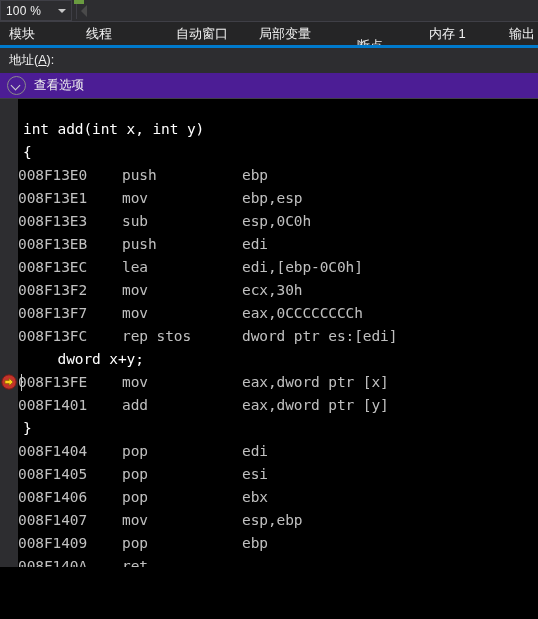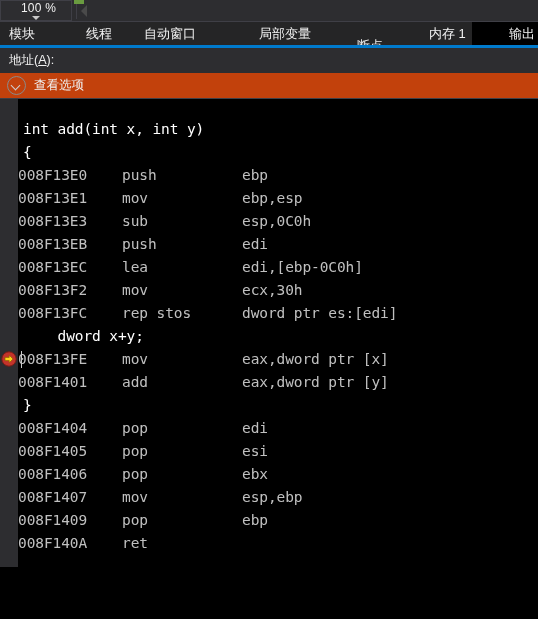--- a/index.html
+++ b/index.html
@@ -37,21 +37,20 @@
   .zoom-combo {
     display: flex;
     align-items: center;
     height: 21px;
     width: 72px;
     padding-left: 5px;
     box-sizing: border-box;
     background: #2D2D30;
     border: 1px solid #3F3F46;
     cursor: default;
-    flex-direction: column;
   }
   .zoom-value {
     color: #F1F1F1;
     font-size: 12px;
     font-family: "Liberation Sans", sans-serif;
     flex: 1;
     letter-spacing: 0.2px;
   }
   .zoom-arrow {
     width: 0; height: 0;
@@ -77,21 +76,21 @@
     position: absolute;
     left: 74px; top: 0;
     width: 10px; height: 4px;
     background: #6A9B40;
   }
 
   
   .tabstrip {
     position: absolute;
     left: 0; top: 22px;
-    width: 472px; height: 23px;
+    width: 538px; height: 23px;
     background: #252526;
     display: flex;
     align-items: center;
   }
   .tab {
     color: #F1F1F1;
     font-size: 13px;
     font-family: "Liberation Sans", sans-serif;
     white-space: nowrap;
     cursor: default;
@@ -132,21 +131,21 @@
     padding: 0 0 0 5px;
     box-sizing: border-box;
     outline: none;
   }
 
   
   .viewrow {
     position: absolute;
     left: 0; top: 73px;
     width: 538px; height: 26px;
-    background: #c2410c;
+    background: #4c1d95;
     display: flex;
     align-items: center;
     border-bottom: 1px solid #3F3F46;
     box-sizing: border-box;
   }
   .chev-circle {
     width: 17px; height: 17px;
     border-radius: 50%;
     border: 1px solid #8A8A8A;
     margin-left: 7px;
@@ -260,21 +259,21 @@
       <span class="zoom-arrow"></span>
     </div>
     <div class="zoom-sep"></div>
     <div class="grip-tri"></div>
   </div>
   <div class="zoom-green"></div>
 
   <div class="tabstrip" id="tabstrip">
       <div class="tab" style="position: absolute; left: 9px;">模块</div>
       <div class="tab" style="position: absolute; left: 86px;">线程</div>
-      <div class="tab" style="position: absolute; left: 144px;">自动窗口</div>
+      <div class="tab" style="position: absolute; left: 176px;">自动窗口</div>
       <div class="tab" style="position: absolute; left: 259px;">局部变量</div>
       <div class="tab" style="position: absolute; left: 357px; margin-top: 24px;">断点</div>
       <div class="tab" style="position: absolute; left: 429px;">内存 1</div>
       <div class="tab" style="position: absolute; left: 509px;">输出</div>
     </div>
   <div class="tab-accent"></div>
 
   <div class="addressrow">
     <span class="addr-label"><span>地址(</span><u>A</u><span>):</span></span>
   </div>
@@ -288,20 +287,21 @@
     <div class="gutter"></div>
     <div class="codelines" id="codelines">
         <div class="line src">int add(int x, int y)</div>
         <div class="line src">{</div>
         <div class="line asm"><span class="asm-addr">008F13E0</span><span class="asm-mn">push</span><span class="asm-ops">ebp</span></div>
         <div class="line asm"><span class="asm-addr">008F13E1</span><span class="asm-mn">mov</span><span class="asm-ops">ebp,esp</span></div>
         <div class="line asm"><span class="asm-addr">008F13E3</span><span class="asm-mn">sub</span><span class="asm-ops">esp,0C0h</span></div>
         <div class="line asm"><span class="asm-addr">008F13EB</span><span class="asm-mn">push</span><span class="asm-ops">edi</span></div>
         <div class="line asm"><span class="asm-addr">008F13EC</span><span class="asm-mn">lea</span><span class="asm-ops">edi,[ebp-0C0h]</span></div>
         <div class="line asm"><span class="asm-addr">008F13F2</span><span class="asm-mn">mov</span><span class="asm-ops">ecx,30h</span></div>
+        <div class="line asm"><span class="asm-addr">008F13F7</span><span class="asm-mn">mov</span><span class="asm-ops">eax,0CCCCCCCCh</span></div>
         <div class="line asm"><span class="asm-addr">008F13FC</span><span class="asm-mn">rep stos</span><span class="asm-ops">dword ptr es:[edi]</span></div>
         <div class="line src">    dword x+y;</div>
         <div class="line asm"><span class="asm-addr">008F13FE</span><span class="asm-mn">mov</span><span class="asm-ops">eax,dword ptr [x]</span><span class="ip-marker"><svg width="16" height="16" viewBox="0 0 16 16">
               <circle cx="8" cy="8" r="7.2" fill="#C3342B" stroke="#7A1C16" stroke-width="1"></circle>
               <path d="M4 6.4 H8.2 V4.2 L12 8 L8.2 11.8 V9.6 H4 Z" fill="#FFD11A" stroke="#8A6A00" stroke-width="0.7" stroke-linejoin="round"></path>
             </svg></span><span class="caret"></span></div>
         <div class="line asm"><span class="asm-addr">008F1401</span><span class="asm-mn">add</span><span class="asm-ops">eax,dword ptr [y]</span></div>
         <div class="line src">}</div>
         <div class="line asm"><span class="asm-addr">008F1404</span><span class="asm-mn">pop</span><span class="asm-ops">edi</span></div>
         <div class="line asm"><span class="asm-addr">008F1405</span><span class="asm-mn">pop</span><span class="asm-ops">esi</span></div>

